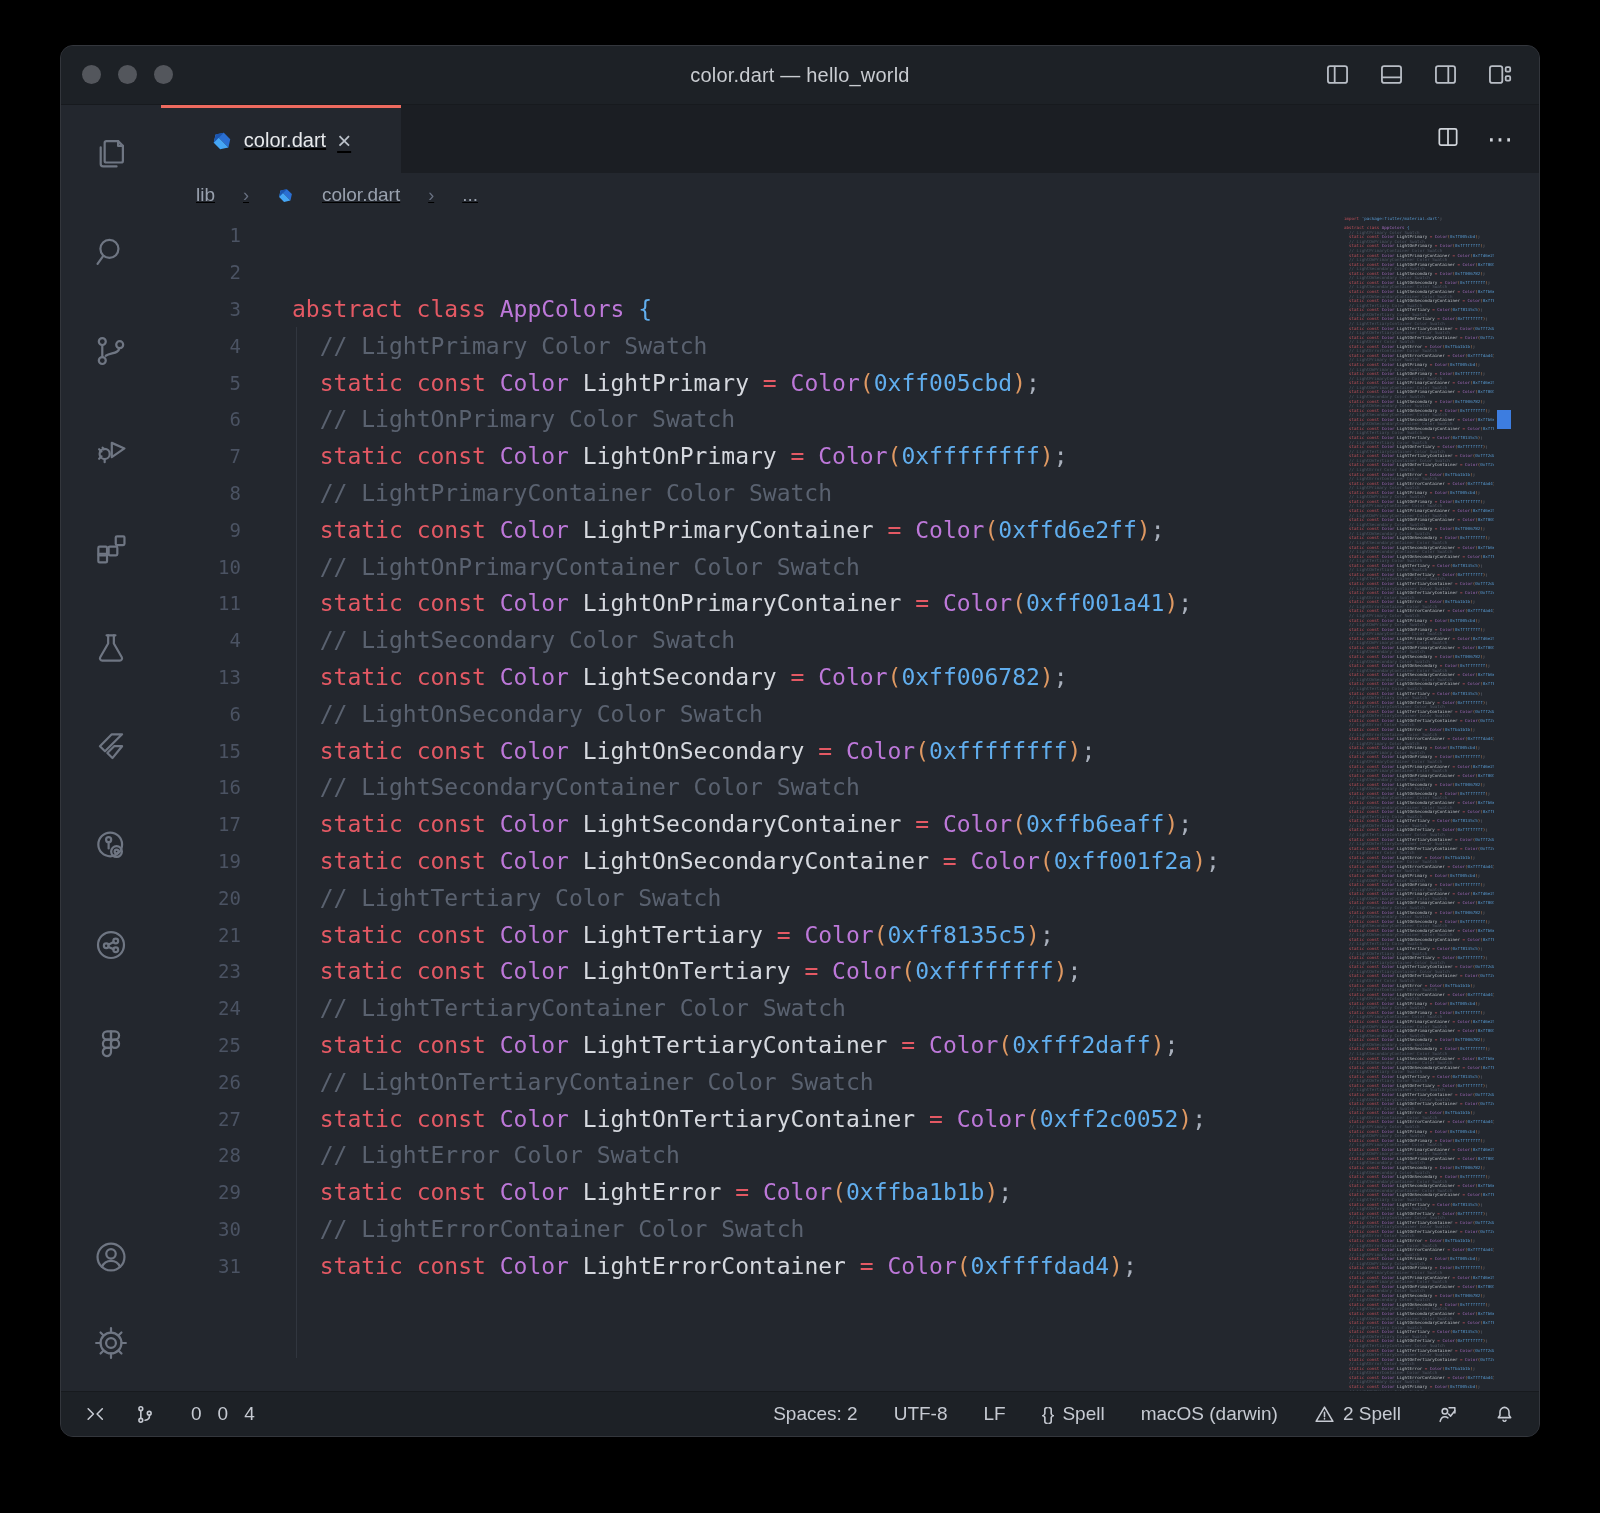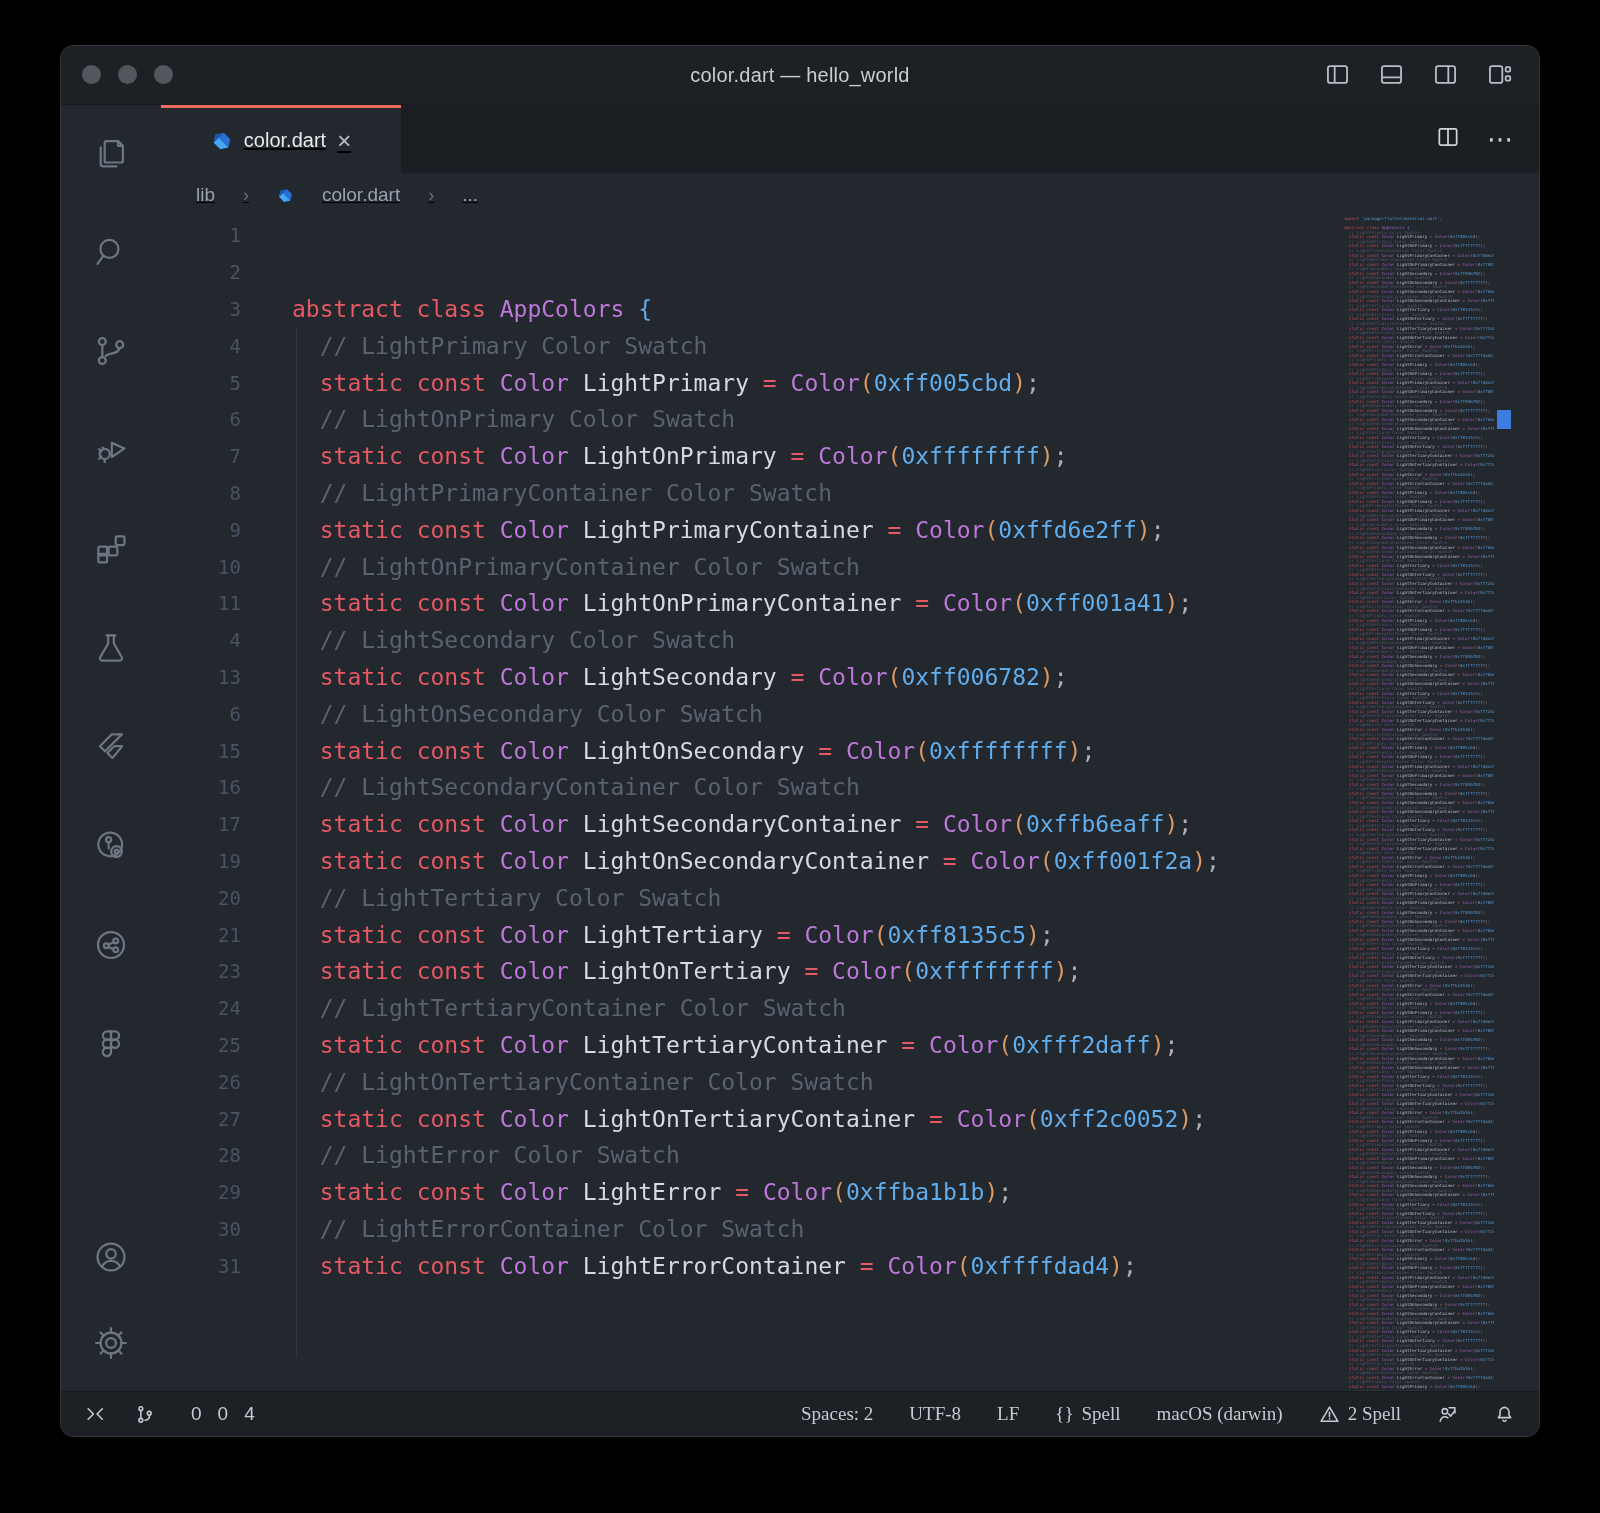--- a/index.html
+++ b/index.html
@@ -48,21 +48,21 @@
   .indent-guide{position:absolute;left:135px;top:110px;width:1px;height:1031px;background:#31363f;}
   
   .minimap{position:absolute;top:0;right:45px;width:150px;height:100%;overflow:hidden;opacity:.82;cursor:pointer;}
   .mm-row{height:4.57px;line-height:4.57px;font-size:4.2px;font-family:"DejaVu Sans Mono",monospace;
     white-space:pre;overflow:hidden;}
   .ovr-marker{position:absolute;right:28px;top:193px;width:14px;height:19px;background:#3d7de0;}
   
   .statusbar{height:44px;flex:none;background:#1d2126;border-top:1px solid #171a1e;
     display:flex;align-items:center;padding:0 24px;color:#c6cad2;font-size:19px;}
   .sb-left{display:flex;align-items:center;gap:28px;}
-  .sb-right{margin-left:auto;display:flex;align-items:center;gap:36px;font-family:Liberation Serif, serif;}
+  .sb-right{margin-left:auto;display:flex;align-items:center;gap:36px;}
   .sb-item{display:flex;align-items:center;gap:8px;cursor:pointer;}
   .sb-item svg{width:21px;height:21px;stroke:#c6cad2;fill:none;stroke-width:1.5;stroke-linecap:round;stroke-linejoin:round;}
   .diag{display:flex;align-items:center;gap:8px;cursor:pointer;}
 </style>
 </head>
 <body>
 
 <div class="window">
 
   <div class="titlebar">

